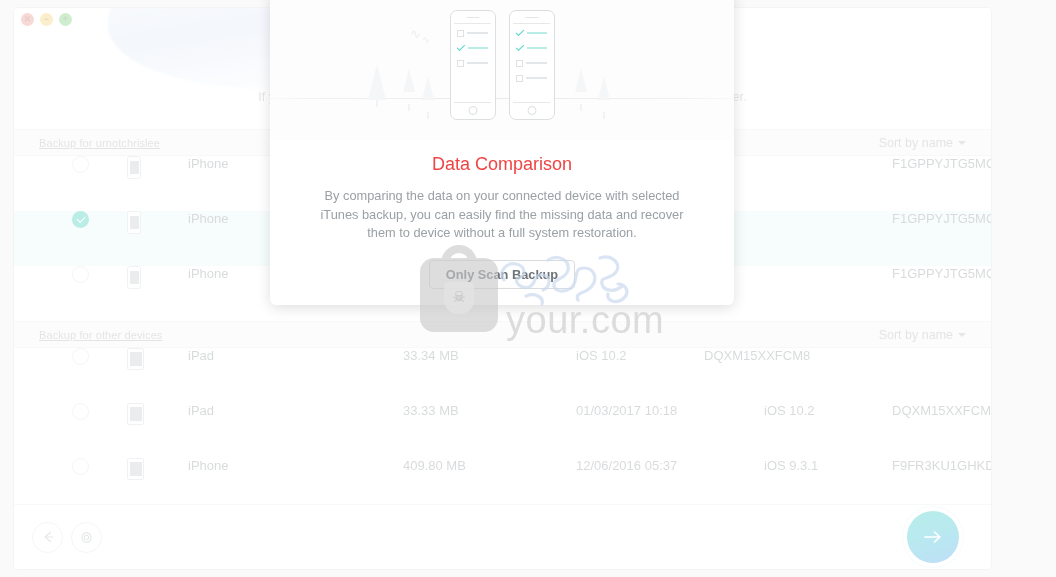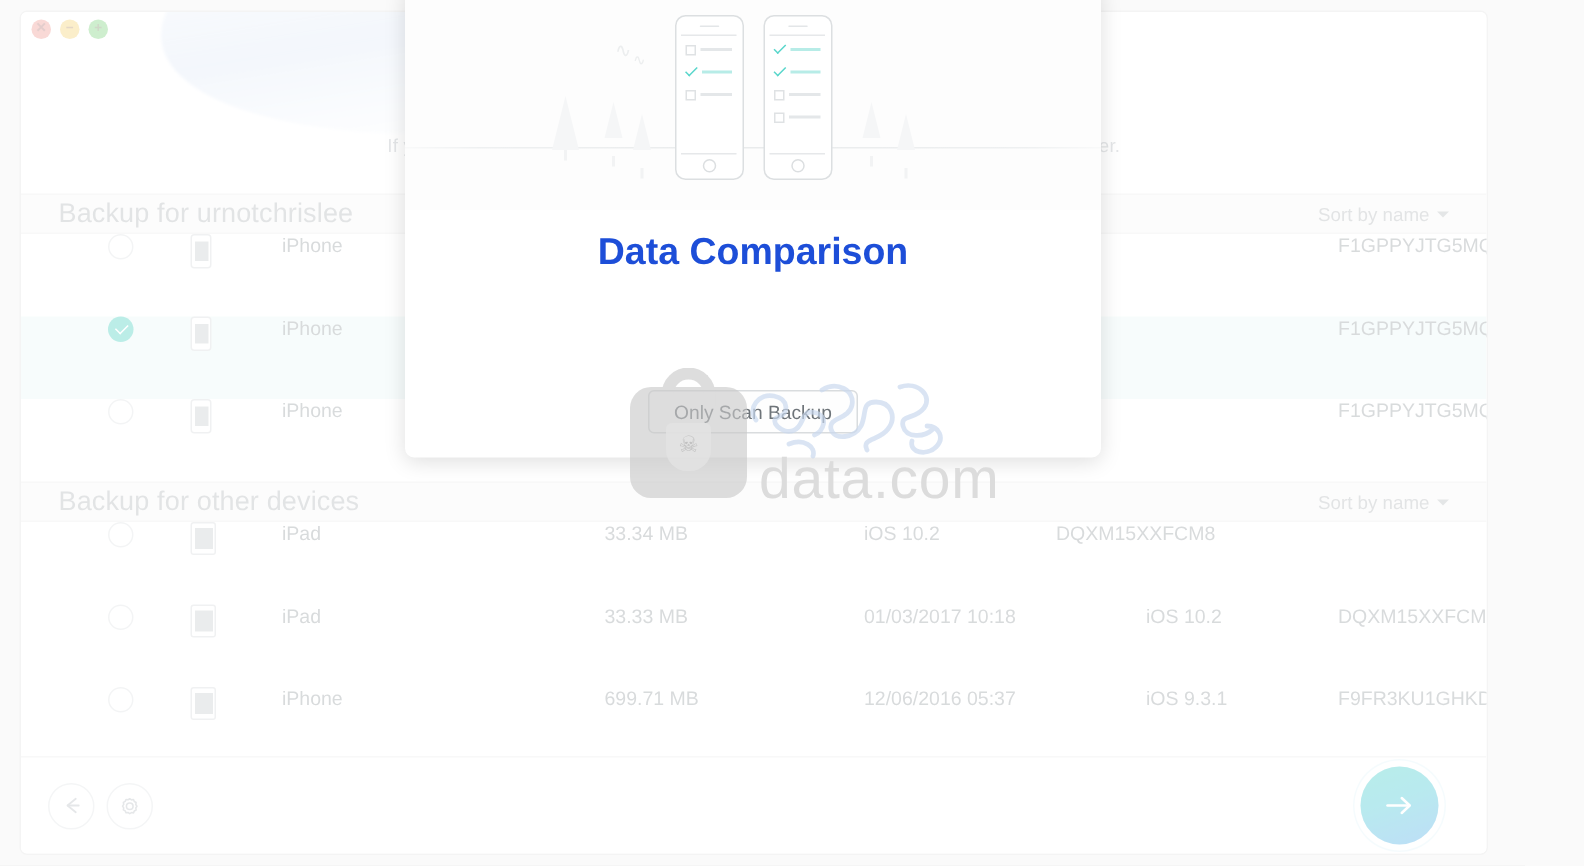--- a/index.html
+++ b/index.html
@@ -108,23 +108,24 @@
     height: 27px;
     background: #f7f7f7;
     border-top: 1px solid #ececec;
     border-bottom: 1px solid #ececec;
     display: flex;
     align-items: center;
     padding: 0 25px 0 25px;
     box-sizing: border-box;
   }
   .group-title {
-    font-size: 18px;
+    font-size: 11px;
     color: #b4b8bb;
     letter-spacing: .1px;
+    text-decoration: underline;
   }
   .group-spacer { flex: 1; }
   .sort-control {
     font-size: 12.5px;
     color: #b4b8bb;
     display: flex;
     align-items: center;
     gap: 5px;
     cursor: default;
   }
@@ -349,24 +350,24 @@
     width: 6.5px; height: 3px;
     border-left: 1.7px solid #58d6cb;
     border-bottom: 1.7px solid #58d6cb;
     transform: rotate(-45deg);
   }
   .sline { height: 1.4px; flex: 1; background: #e4e7e9; }
   .sline.teal { background: #b7ece7; }
 
   .modal-body { padding: 2px 38px 0 38px; text-align: center; }
   .modal-title {
-    font-size: 25px;
-    color: #1d4ed8;
+    font-size: 18px;
+    color: #ef4444;
     margin: 12px 0 12px 0;
-    font-weight: 700;
+    font-weight: 400;
   }
   .modal-desc {
     font-size: 12.8px;
     line-height: 1.45;
     color: #9aa0a4;
   }
   .modal-actions {
     position: absolute;
     left: 0; right: 0;
     bottom: 16px;
@@ -381,20 +382,21 @@
     box-sizing: border-box;
     cursor: pointer;
     min-width: 113px;
     text-align: center;
     line-height: 1.2;
   }
   .btn.secondary {
     background: #fefefe;
     border: 1px solid #d9dcde;
     color: #6e7479;
+    font-weight: bold;
   }
   .btn.primary {
     background: linear-gradient(180deg, #4a9ff0 0%, #2e7fe2 100%);
     border: 1px solid #2f7ad9;
     color: #ffffff;
   }
 
   
   .watermark {
     position: absolute;
@@ -583,21 +585,21 @@
       </div>
 
       <div class="row">
         <div class="c-radio">
           <div class="radio"></div>
         </div>
         <div class="c-icon">
           <div class="dev pad"></div>
         </div>
         <div class="cell c-name">iPhone</div>
-        <div class="cell c-size">699.71 MB</div>
+        <div class="cell c-size">409.80 MB</div>
         <div class="cell c-date">12/06/2016 05:37</div>
         <div class="cell c-os">iOS 9.3.1</div>
         <div class="cell c-serial">F9FR3KU1GHKD</div>
         <div class="c-tools"></div>
       </div>
 
     </div>
 
     <div class="bottom-bar">
       <div class="circle-btn">
@@ -677,20 +679,21 @@
                 <div class="sline"></div>
               </div>
           </div>
           <div class="home"></div>
         </div>
       </div>
     </div>
 
     <div class="modal-body">
       <div class="modal-title">Data Comparison</div>
+      <div class="modal-desc">By comparing the data on your connected device with selected iTunes backup, you can easily find the missing data and recover them to device without a full system restoration.</div>
     </div>
 
     <div class="modal-actions">
       <div class="btn secondary">Only Scan Backup</div>
     </div>
   </div>
 
   <div class="watermark">
     <div class="wm-bag"></div>
     <div class="wm-shield">
@@ -698,16 +701,16 @@
     </div>
     <svg class="wm-scribble" width="150" height="62" viewBox="0 0 150 62">
       <g fill="none" stroke="#c9d9ef" stroke-width="3.2" stroke-linecap="round" stroke-linejoin="round" opacity=".9">
         <path d="M8 30c-6-8 2-18 12-16s10 12 3 14 2 12 10 9 4-14 14-12 6 13 0 15"></path>
         <path d="M52 10c10-6 22 0 20 10s-16 8-14 16 16 6 20-2 0-16 10-16 14 10 8 18-18 6-14 14"></path>
         <path d="M104 8c12-4 22 6 16 14s-16 4-14 12 14 8 20 2"></path>
         <path d="M122 34c8 0 12 8 6 14s-18 4-16-4"></path>
         <path d="M30 46c10-4 18 2 16 8"></path>
       </g>
     </svg>
-    <div class="wm-text">data.com</div>
+    <div class="wm-text">your.com</div>
   </div>
 
 </div>
 
 </body></html>

